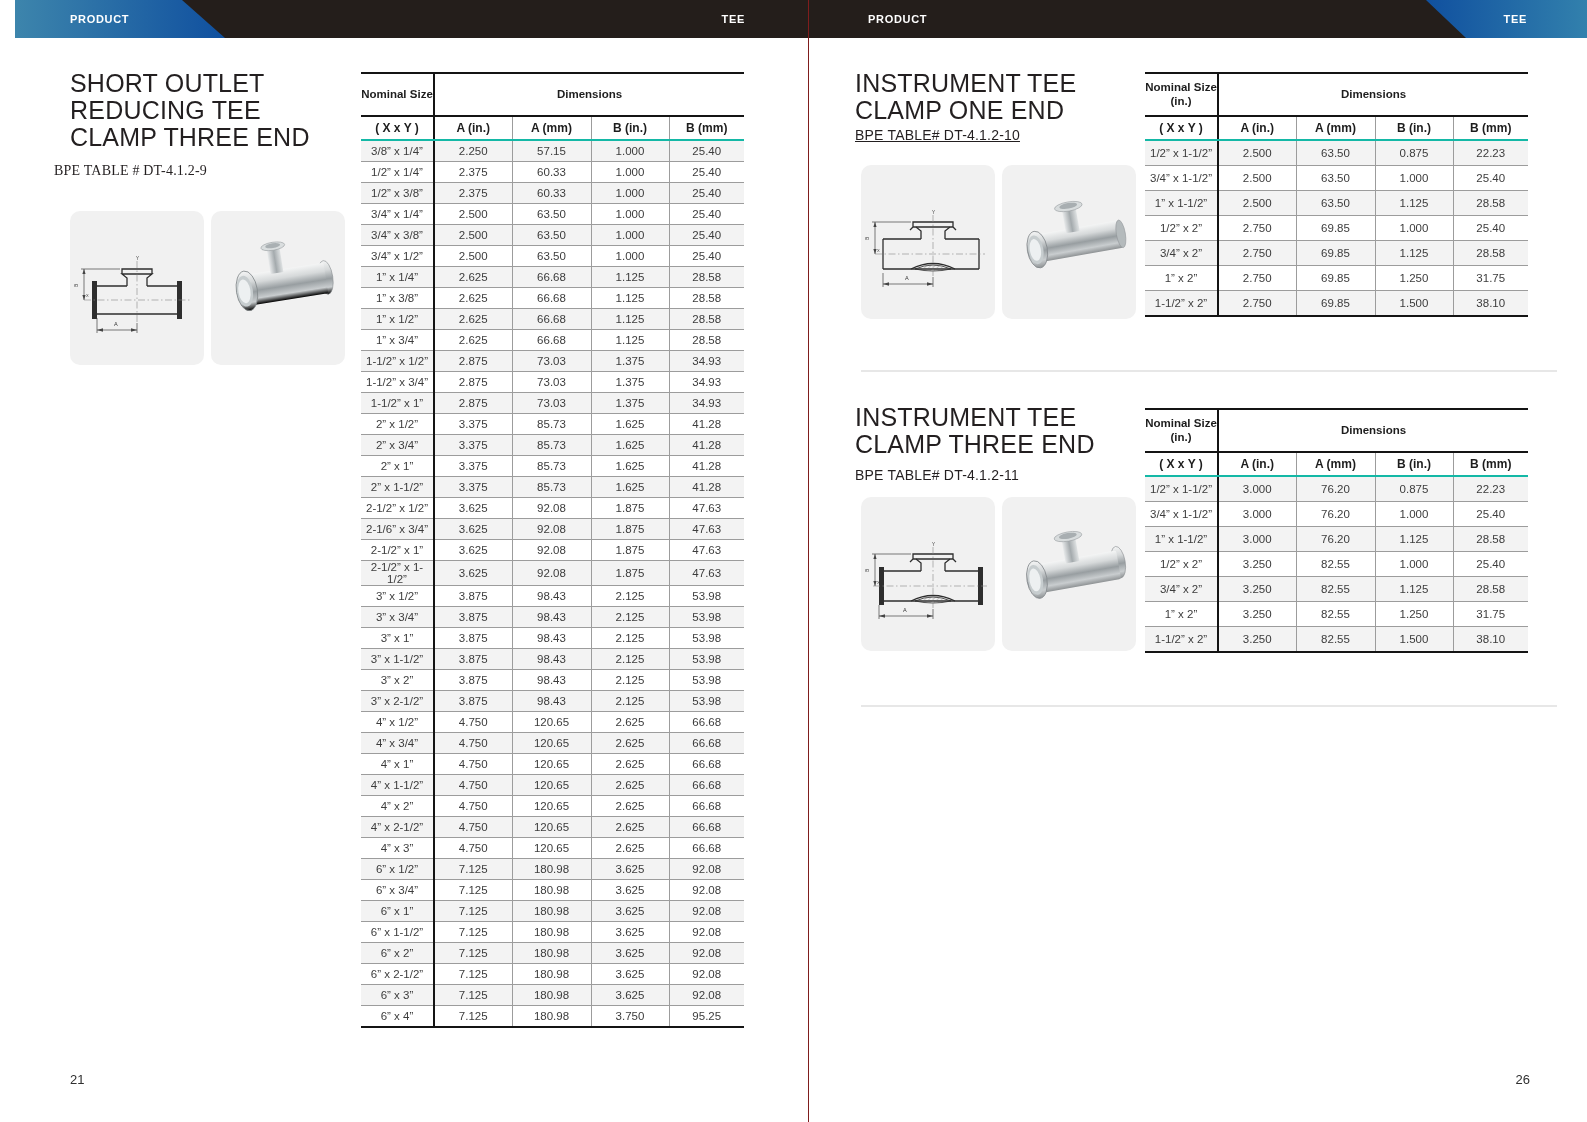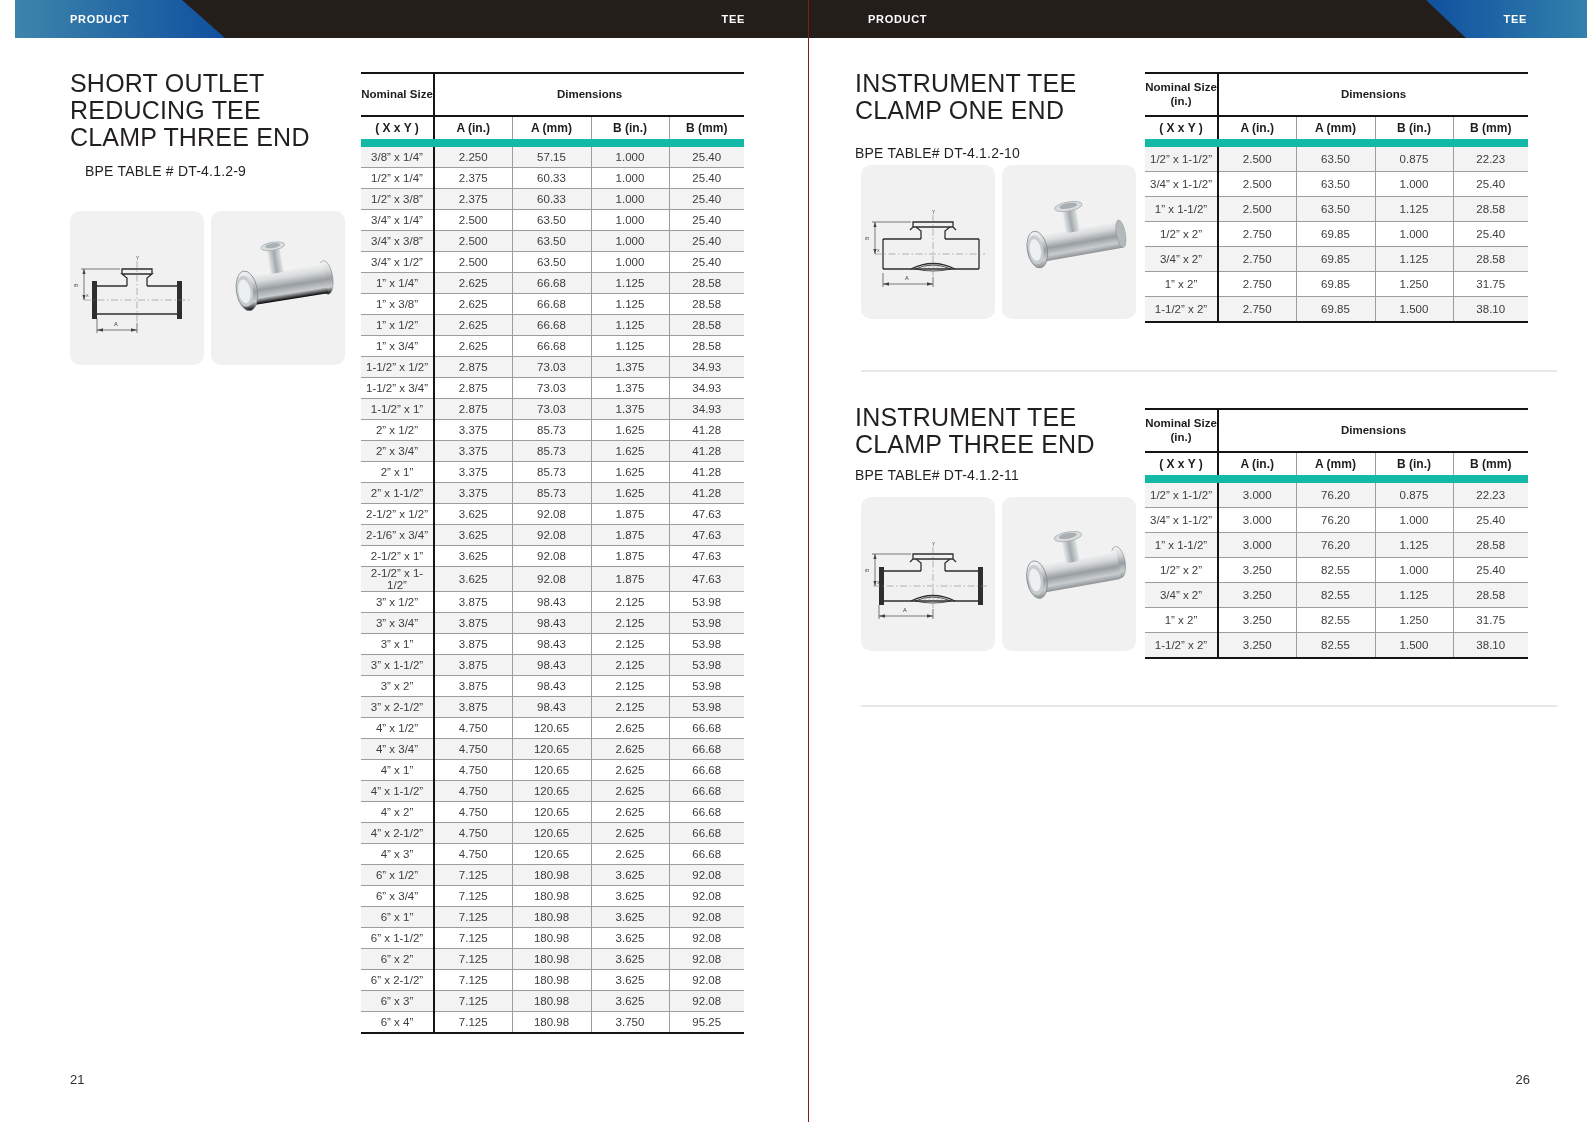--- a/index.html
+++ b/index.html
@@ -32,21 +32,21 @@
   .card{width:134px;height:154px;background:#f1f1f1;border-radius:10px;overflow:hidden;}
   .card svg{display:block;width:134px;height:154px;}
 
   
   .spec{position:absolute;border-collapse:collapse;table-layout:fixed;width:383px;
         font-size:11.5px;color:#3c3c3c;text-align:center;
         border-top:2px solid #141414;border-bottom:2px solid #141414;}
   .spec th{font-weight:bold;color:#1d1d1d;padding:0;}
   .spec td{padding:0;}
   .spec .ghead th{height:41px;font-size:11.5px;line-height:1.2;border-bottom:2px solid #141414;}
-  .spec .shead th{height:22px;font-size:12px;border-bottom:8px solid #14b8a6;}
+  .spec .shead th{height:22px;font-size:12px;border-bottom:2px solid #14b8a6;}
   .spec th:first-child,.spec td:first-child{border-right:2px solid #141414;}
   .spec .shead th:nth-child(n+3){border-left:1px solid #9c9c9c;}
   .spec tbody td:nth-child(n+3){border-left:1px solid #9c9c9c;}
   .spec tbody td{border-top:1px solid #9c9c9c;}
   .spec tbody tr:nth-child(odd){background:#f3f3f3;}
   .tbl-a tbody td{height:20px;}
   .tbl-b tbody td{height:24px;}
 
   .divider{position:absolute;height:2px;background:#e7e7e7;}
   .pagenum{position:absolute;font-size:13px;color:#2f2f2f;}
@@ -62,21 +62,21 @@
   <div class="page left">
     <div class="hdr">
       <div class="accent"></div>
       <span class="lbl product">PRODUCT</span>
       <span class="lbl cat">TEE</span>
     </div>
 
     <h1 class="sec-title" style="left:55px;top:70px;">SHORT OUTLET
 REDUCING TEE
 CLAMP THREE END</h1>
-    <div class="bpe" style="left:70px;top:163px;">BPE TABLE # DT-4.1.2-9</div>
+    <div class="bpe" style="left:39px;top:163px;font-family:Liberation Serif, serif;">BPE TABLE # DT-4.1.2-9</div>
 
     <div class="cards" style="left:55px;top:211px;">
       <div class="card">
         <svg viewBox="0 0 134 154">
           <g stroke="#2e2e2e" fill="none" stroke-width="1.3">
             <path d="M27,75 H57 M77,75 H107 M27,103 H107"></path>
             <path d="M57,75 V67 L52,63 H82 L77,67 V75"></path>
             <path d="M52,63 V58 H82 V63"></path>
           </g>
           <rect x="22" y="70" width="5" height="38" fill="#2e2e2e"></rect>
@@ -455,21 +455,21 @@
 
   <div class="page right">
     <div class="hdr">
       <div class="accent"></div>
       <span class="lbl product">PRODUCT</span>
       <span class="lbl cat">TEE</span>
     </div>
 
     <h1 class="sec-title" style="left:46px;top:70px;">INSTRUMENT TEE
 CLAMP ONE END</h1>
-    <div class="bpe" style="left:46px;top:145px;">BPE TABLE# DT-4.1.2-10</div>
+    <div class="bpe" style="left:46px;top:127px;text-decoration:underline;">BPE TABLE# DT-4.1.2-10</div>
 
     <div class="cards" style="left:52px;top:165px;">
       <div class="card">
         <svg viewBox="0 0 134 154">
           <defs>
             <pattern id="h2" width="3" height="3" patternTransform="rotate(45)" patternUnits="userSpaceOnUse">
               <path d="M0,0 V3" stroke="#666" stroke-width="0.6"></path>
             </pattern>
           </defs>
           <g stroke="#2e2e2e" fill="none" stroke-width="1.3">

